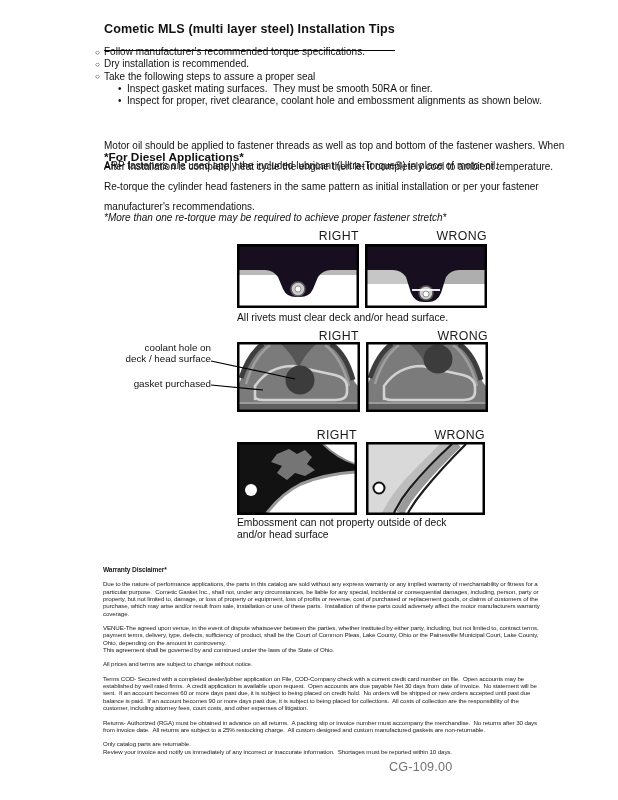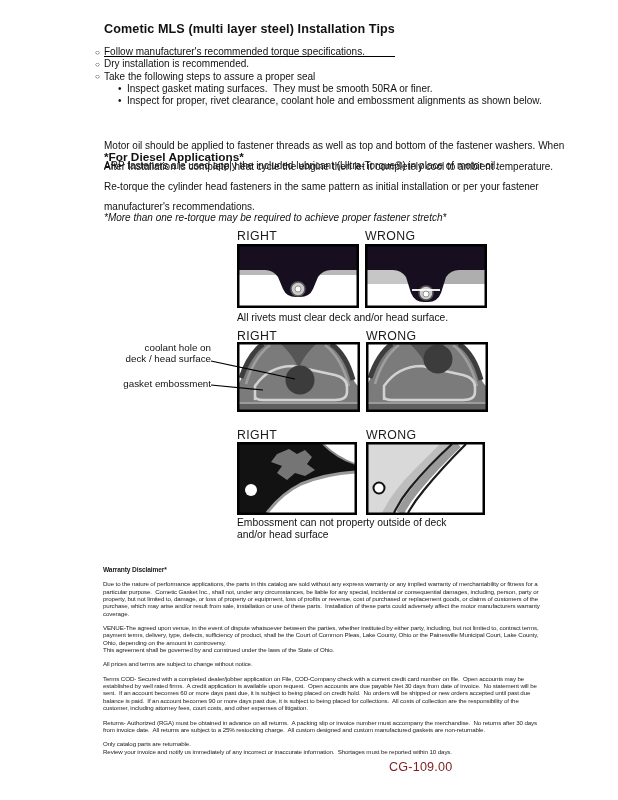--- a/index.html
+++ b/index.html
@@ -1,49 +1,49 @@
 <!DOCTYPE html>
 <html><head>
 <meta charset="utf-8">
 <style>
   html,body{margin:0;padding:0;background:#ffffff;}
   .page{position:relative;width:618px;height:800px;background:#ffffff;overflow:hidden;
         font-family:"Liberation Sans", sans-serif;color:#111;}
   .abs{position:absolute;}
 
   .title{left:104px;top:22px;font-size:12.6px;font-weight:bold;
-         border-bottom:1.6px solid #000;padding-bottom:20px;letter-spacing:0.1px;}
+         border-bottom:1.6px solid #000;padding-bottom:14px;letter-spacing:0.1px;}
 
   .tips{left:95px;top:46px;width:480px;font-size:10px;line-height:12.3px;}
   .tip-row{white-space:pre-wrap;position:relative;}
   .tip-row.l1{padding-left:9px;}
   .tip-row.l2{margin-left:23px;padding-left:9px;}
   .marker{position:absolute;left:0;top:0;}
   .l1 .marker{font-size:8px;top:0.5px;}
   .l2 .marker{font-size:10px;}
 
   .h2{left:104px;top:118px;font-size:11.8px;font-weight:bold;margin-top:32px;}
   .bodyp{left:104px;width:464px;font-size:10px;line-height:20px;}
   .p1{top:136px;}
   .p2{top:157px;}
   .p3{top:208px;font-style:italic;}
 
-  .figlabel{font-size:12.3px;letter-spacing:0.4px;text-align:left;width:122px;color:#1a1a1a;}
+  .figlabel{font-size:12.3px;letter-spacing:0.4px;text-align:right;width:122px;color:#1a1a1a;}
   .caption{font-size:10.3px;line-height:12px;white-space:pre-line;}
   .cap2{width:250px;text-align:center;}
   .sidelabel{font-size:9.8px;line-height:11px;text-align:right;width:131px;white-space:pre-line;}
   .figbox{display:block;}
   .leaders{z-index:5;pointer-events:none;}
 
   .disclaimer{left:103px;top:566px;width:437px;font-size:6.2px;line-height:7.35px;
               letter-spacing:-0.12px;color:#1c1c1c;}
   .disclaimer .dh{font-weight:bold;margin:0 0 7px 0;font-size:6.6px;}
   .disclaimer p{margin:0 0 7px 0;white-space:pre-wrap;}
 
-  .pagenum{left:389px;top:760px;font-size:12.6px;letter-spacing:0.2px;color:#7f1d1d;}
+  .pagenum{left:389px;top:760px;font-size:12.6px;letter-spacing:0.2px;color:#737373;}
 </style>
 </head>
 <body>
 
 <div class="page">
 
   <div class="abs title">Cometic MLS (multi layer steel) Installation Tips</div>
 
   <div class="abs tips">
     <div class="tip-row l1"><span class="marker">○</span><span>Follow manufacturer's recommended torque specifications.</span></div>
@@ -78,21 +78,21 @@
     <circle cx="61" cy="49" r="7" fill="#cfcfcf" stroke="#555555" stroke-width="1.5"></circle>
     <line x1="47" y1="46" x2="75" y2="46" stroke="#ffffff" stroke-width="1.8"></line>
     <circle cx="61" cy="50" r="3" fill="#ffffff" stroke="#7a7a7a" stroke-width="0.8"></circle>
     <rect x="1.25" y="1.25" width="119.5" height="61.5" fill="none" stroke="#000" stroke-width="2.5"></rect>
   </svg>
 
   <div class="abs sidelabel" style="left:80px;top:342px;">coolant hole on
 deck / head surface</div>
 
   <div class="abs caption" style="left:237px;top:312px;">All rivets must clear deck and/or head surface.</div>
-  <div class="abs sidelabel" style="left:80px;top:378px;">gasket embossment</div>
+  <div class="abs sidelabel" style="left:80px;top:378px;">gasket purchased</div>
 
   <div class="abs figlabel" style="left:237px;top:329px;">RIGHT</div>
   <div class="abs figlabel" style="left:366px;top:329px;">WRONG</div>
 
   <svg class="abs figbox" style="left:237px;top:342px;" width="123" height="70" viewBox="0 0 123 70">
     <rect width="123" height="70" fill="#7b7b7b"></rect>
     <path d="M2,2 H26 Q12,12 5,34 Q3.5,39 2,41 Z" fill="#ffffff"></path>
     <path d="M121,2 H94 Q109,12 115,34 Q117.5,41 121,44 Z" fill="#ffffff"></path>
     <path d="M26,2 Q12,12 4,36" stroke="#3d3d3d" stroke-width="5" fill="none"></path>
     <path d="M94,2 Q109,12 116,38" stroke="#3d3d3d" stroke-width="5" fill="none"></path>

